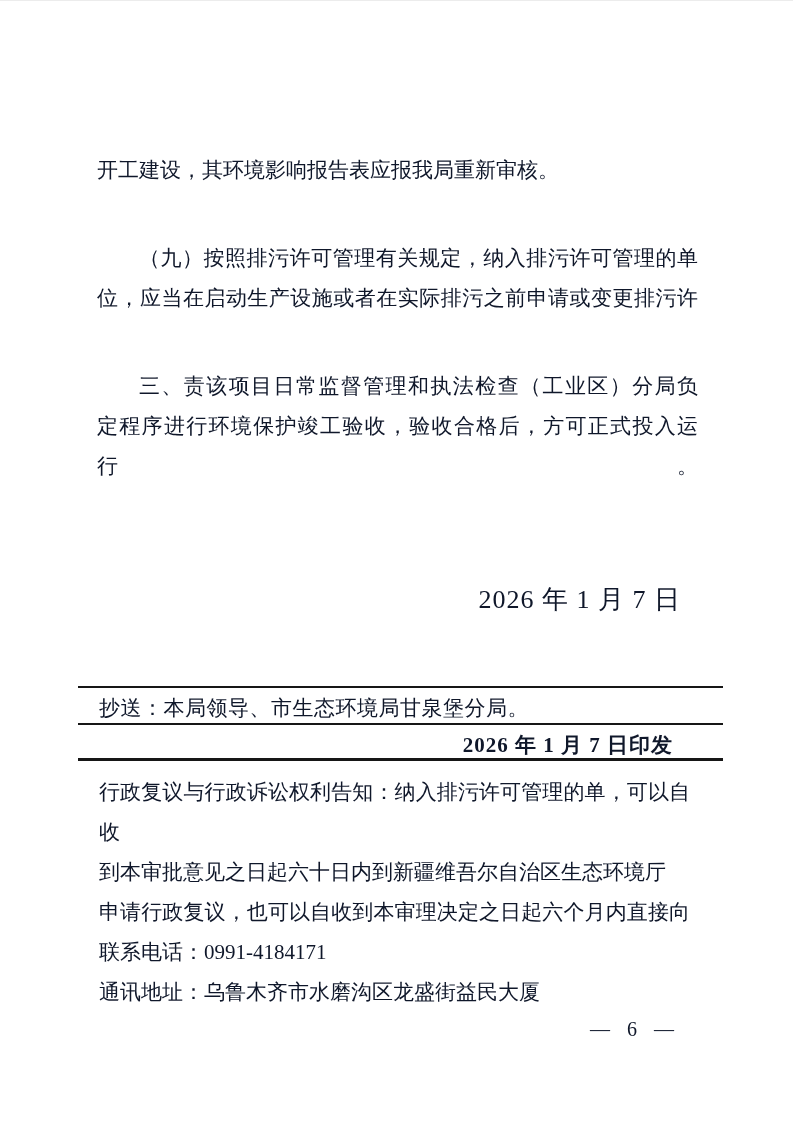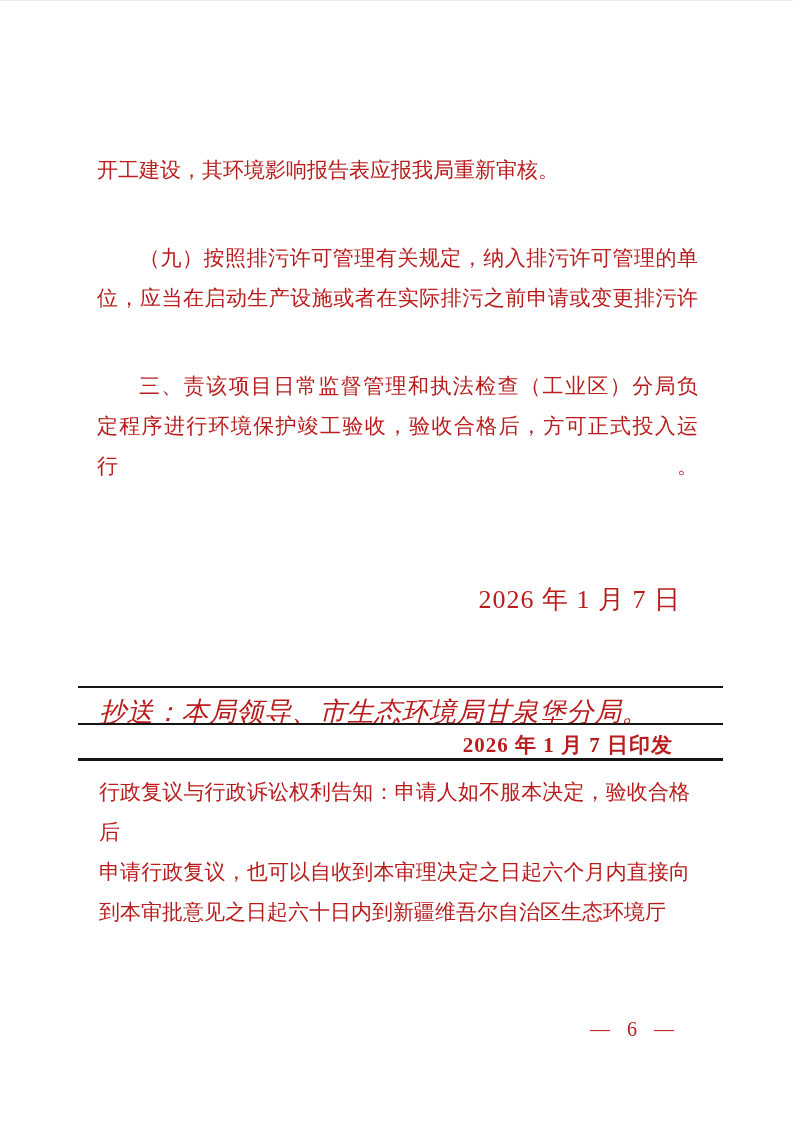--- a/index.html
+++ b/index.html
@@ -6,21 +6,21 @@
     margin: 0;
     padding: 0;
     background: #ffffff;
   }
   .page {
     position: relative;
     width: 793px;
     height: 1122px;
     background: #ffffff;
     font-family: "Liberation Serif", "DejaVu Serif", serif;
-    color: #b91c1c;
+    color: #0f172a;
     overflow: hidden;
     border-top: 1px solid #ececec;
   }
   
   .body-block {
     position: absolute;
     left: 97px;
     top: 149px;
     width: 601px;
     font-size: 21px;
@@ -55,23 +55,22 @@
     background: #161616;
   }
   .rule-1 { top: 685px; height: 2px; }
   .rule-2 { top: 722px; height: 2px; }
   .rule-3 { top: 757px; height: 3px; }
   
   .cc-line {
     position: absolute;
     left: 99px;
     top: 693px;
-    font-size: 27px;
+    font-size: 21px;
     letter-spacing: 0.5px;
-    font-style: italic;
   }
   
   .print-date {
     position: absolute;
     top: 730px;
     right: 120px;
     font-size: 21px;
     letter-spacing: 1px;
     font-weight: bold;
   }
@@ -114,20 +113,22 @@
 
   <div class="cc-line">抄送：本局领导、市生态环境局甘泉堡分局。</div>
 
   <div class="rule rule-2"></div>
 
   <div class="print-date">2026 年 1 月 7 日印发</div>
 
   <div class="rule rule-3"></div>
 
   <div class="notice-block">
-    <div class="line stretch">行政复议与行政诉讼权利告知：申请人如不服本决定，验收合格后</div>
+    <div class="line stretch">行政复议与行政诉讼权利告知：纳入排污许可管理的单，可以自收</div>
+    <div class="line">到本审批意见之日起六十日内到新疆维吾尔自治区生态环境厅</div>
     <div class="line stretch">申请行政复议，也可以自收到本审理决定之日起六个月内直接向</div>
-    <div class="line">到本审批意见之日起六十日内到新疆维吾尔自治区生态环境厅</div>
+    <div class="line">联系电话：0991-4184171</div>
+    <div class="line">通讯地址：乌鲁木齐市水磨沟区龙盛街益民大厦</div>
   </div>
 
   <div class="page-number">— 6 —</div>
 
 </div>
 
 </body></html>

